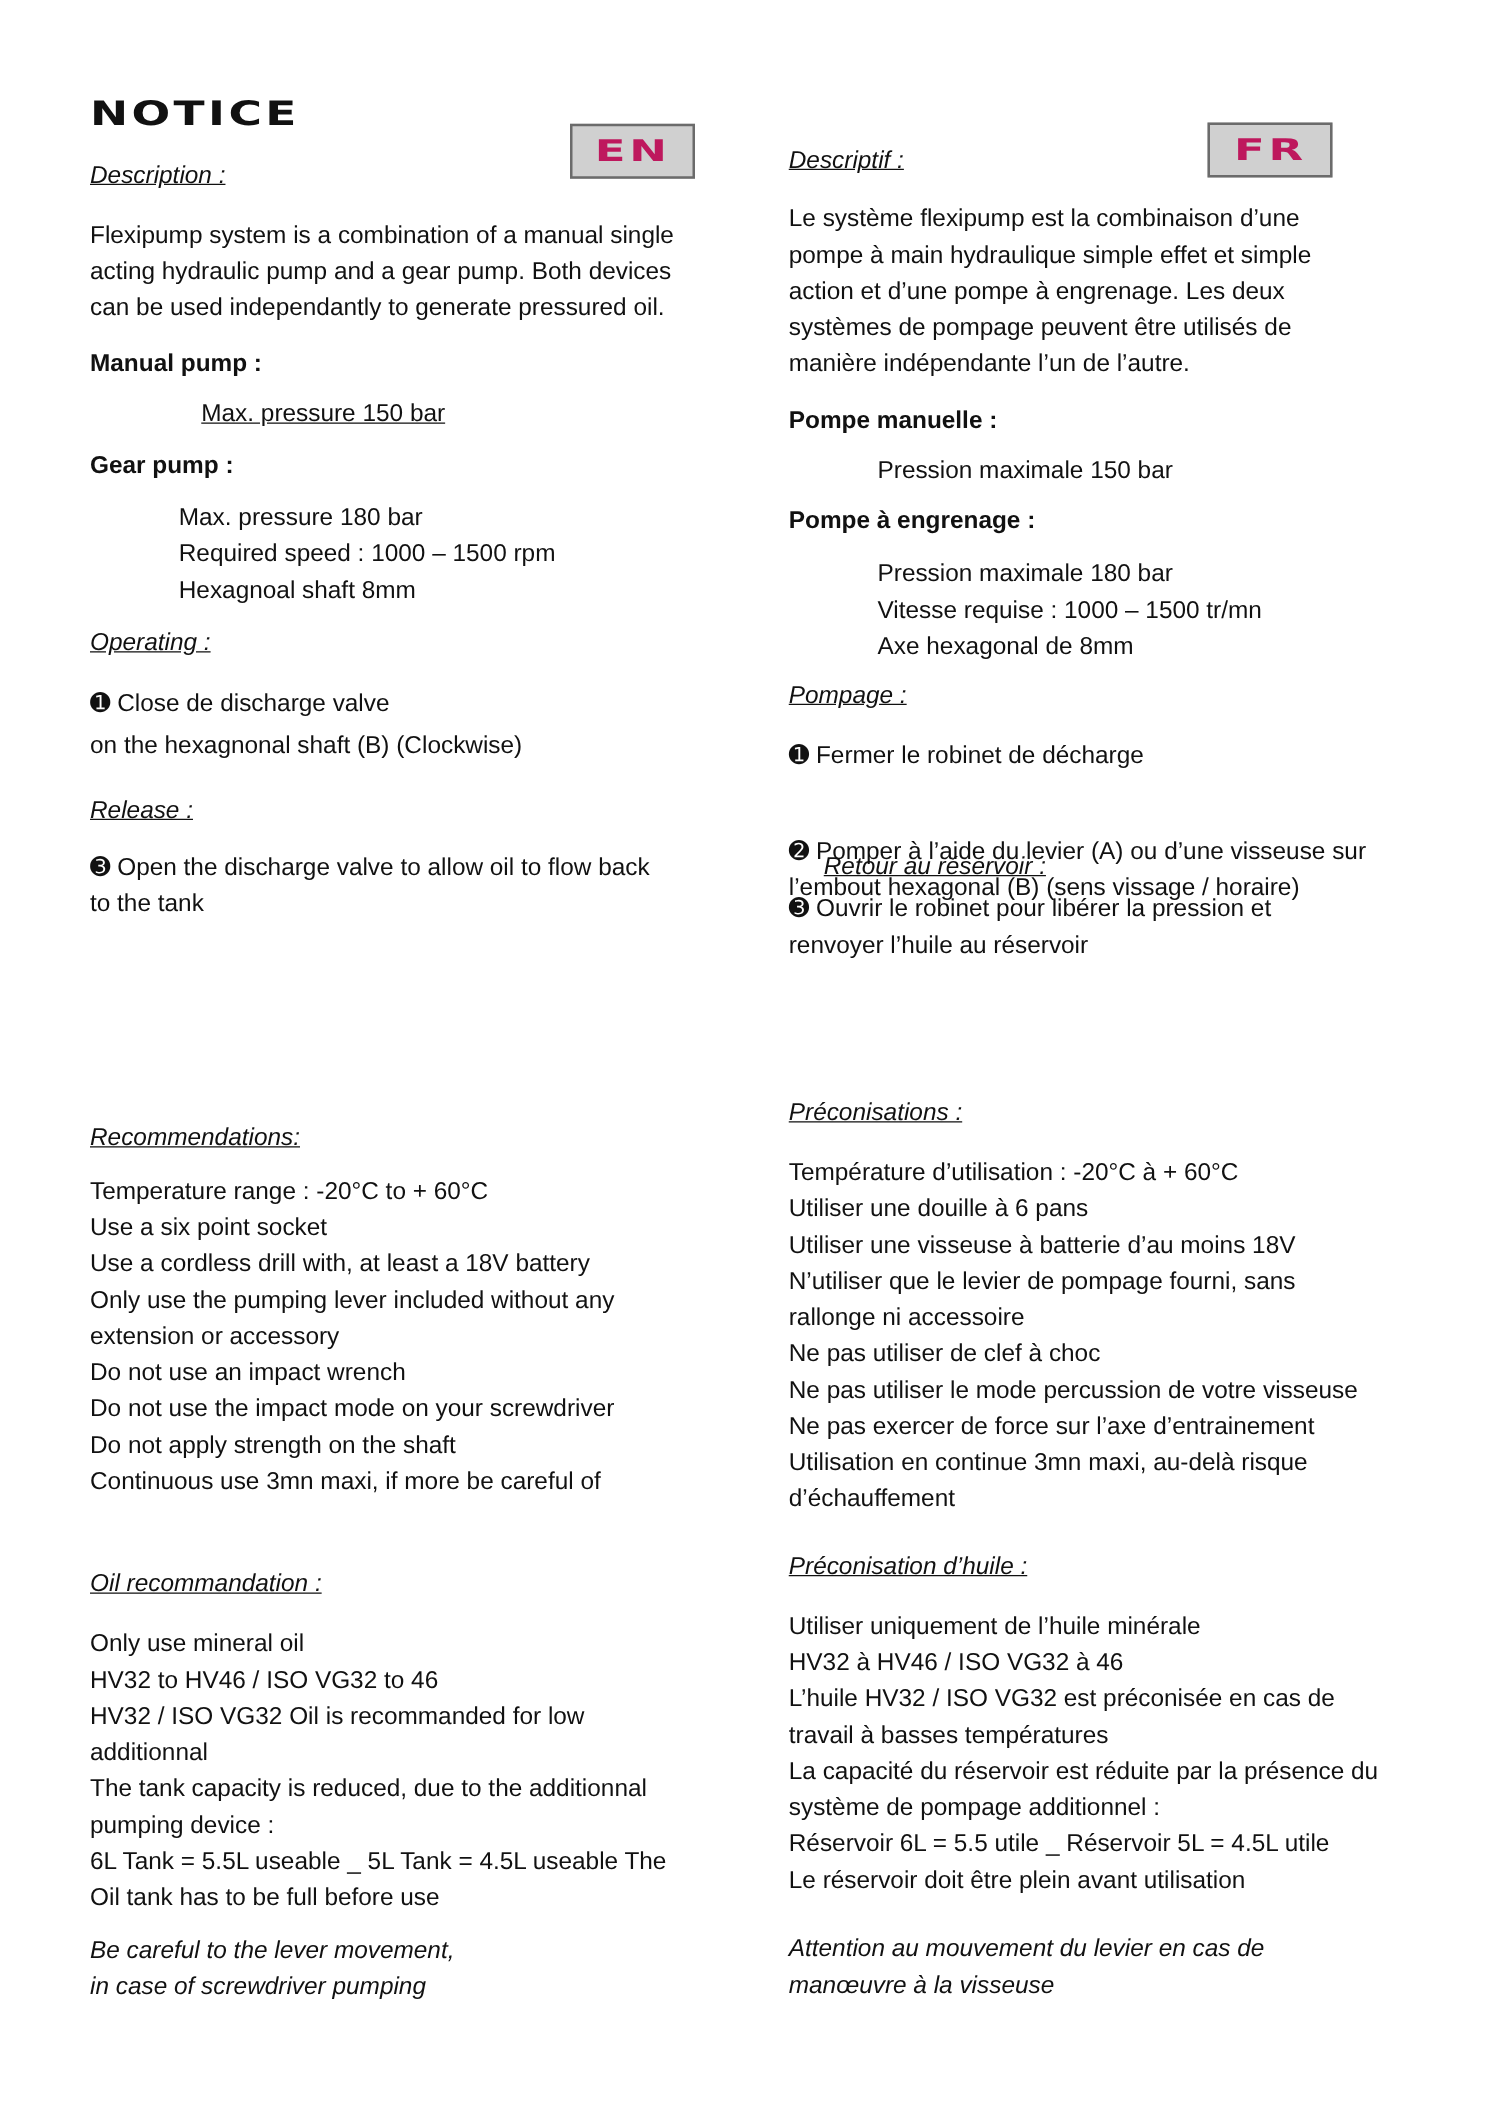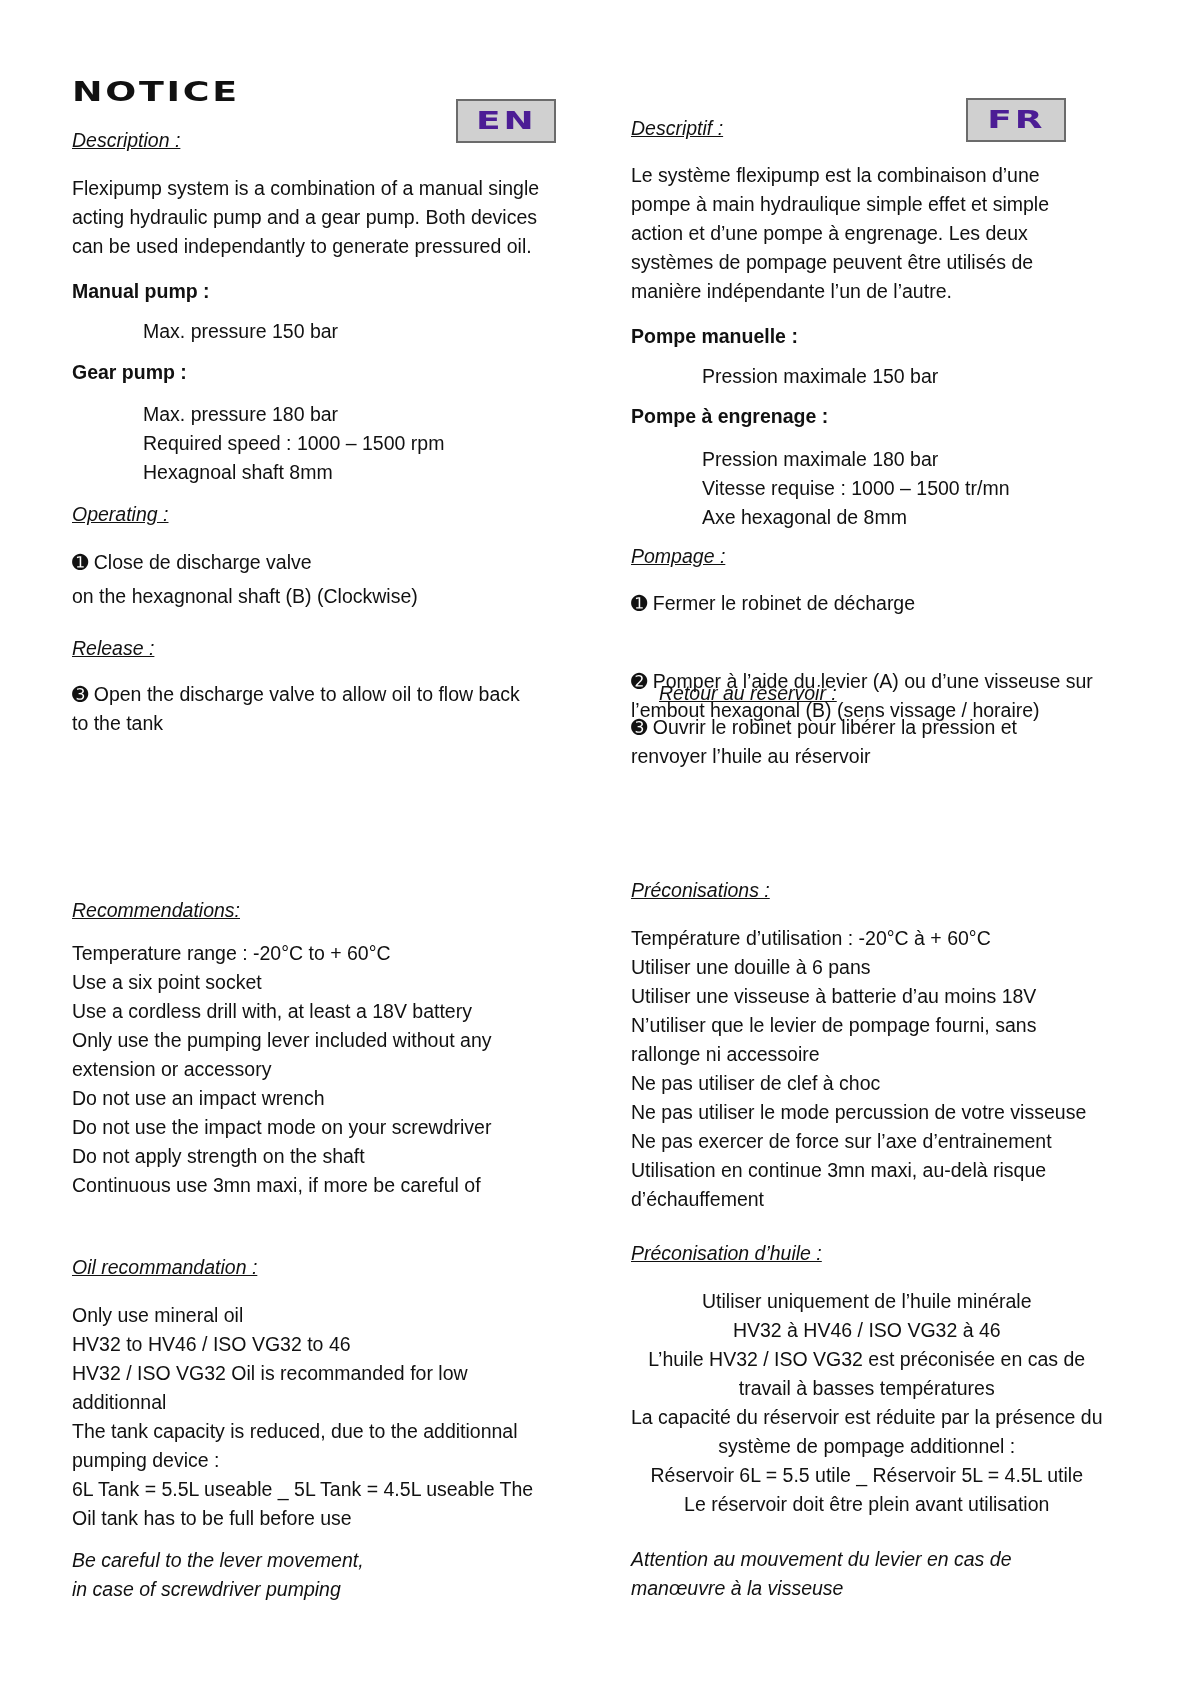--- a/index.html
+++ b/index.html
@@ -10,21 +10,21 @@
   }
   .title {
     position: absolute; left: 72px; top: 76px;
     font-family: "DejaVu Sans", sans-serif; font-weight: bold;
     font-size: 27px; letter-spacing: 2px; color: #111;
     transform: scaleX(1.35); transform-origin: left top;
   }
   .badge {
     position: absolute; width: 100px; height: 44px;
     background: #d0d0d0; border: 2px solid #6b6b6b; box-sizing: border-box;
-    color: #4c1d95; font-family: "DejaVu Sans", sans-serif; font-weight: bold;
+    color: #be185d; font-family: "DejaVu Sans", sans-serif; font-weight: bold;
     font-size: 24px; letter-spacing: 2px; text-align: center; line-height: 40px;
   }
   .badge span { display: inline-block; transform: scaleX(1.5); }
   .abs { position: absolute; white-space: nowrap; }
   .h-u { font-style: italic; text-decoration: underline; }
   .h-b { font-weight: bold; }
   .it { font-style: italic; }
   .line { white-space: nowrap; }
 </style>
 </head>
@@ -42,21 +42,21 @@
 <div>
   <div class="abs h-u" style="left:72px; top:129px;">Description :</div>
 
   <div class="abs" style="left:72px; top:174px; line-height:29px;">
     <div class="line">Flexipump system is a combination of a manual single</div>
     <div class="line">acting hydraulic pump and a gear pump. Both devices</div>
     <div class="line">can be used independantly to generate pressured oil.</div>
   </div>
 
   <div class="abs h-b" style="left:72px; top:280px;">Manual pump :</div>
-  <div class="abs" style="left:143px; top:320px;">Max. pressure 150 bar</div>
+  <div class="abs" style="left:161px; top:320px;text-decoration:underline;">Max. pressure 150 bar</div>
 
   <div class="abs h-b" style="left:72px; top:361px;">Gear pump :</div>
   <div class="abs" style="left:143px; top:400px; line-height:29px;">
     <div class="line">Max. pressure 180 bar</div>
     <div class="line">Required speed : 1000 – 1500 rpm</div>
     <div class="line">Hexagnoal shaft  8mm</div>
   </div>
 
   <div class="abs h-u" style="left:72px; top:503px;">Operating :</div>
 
@@ -143,21 +143,21 @@
     <div class="line">N’utiliser que le levier de pompage fourni, sans</div>
     <div class="line">rallonge ni accessoire</div>
     <div class="line">Ne pas utiliser de clef à choc</div>
     <div class="line">Ne pas utiliser le mode percussion de votre visseuse</div>
     <div class="line">Ne pas exercer de force sur l’axe d’entrainement</div>
     <div class="line">Utilisation en continue 3mn maxi, au-delà risque</div>
     <div class="line">d’échauffement</div>
   </div>
 
   <div class="abs h-u" style="left:631px; top:1242px;">Préconisation d’huile :</div>
-  <div class="abs" style="left:631px; top:1287px; line-height:29px;text-align:center;">
+  <div class="abs" style="left:631px; top:1287px; line-height:29px;">
     <div class="line">Utiliser uniquement de l’huile minérale</div>
     <div class="line">HV32 à HV46 / ISO VG32 à 46</div>
     <div class="line">L’huile HV32 / ISO VG32 est préconisée en cas de</div>
     <div class="line">travail à basses températures</div>
     <div class="line">La capacité du réservoir est réduite par la présence du</div>
     <div class="line">système de pompage additionnel :</div>
     <div class="line">Réservoir 6L = 5.5 utile _ Réservoir 5L = 4.5L utile</div>
     <div class="line">Le réservoir doit être plein avant utilisation</div>
   </div>
 

